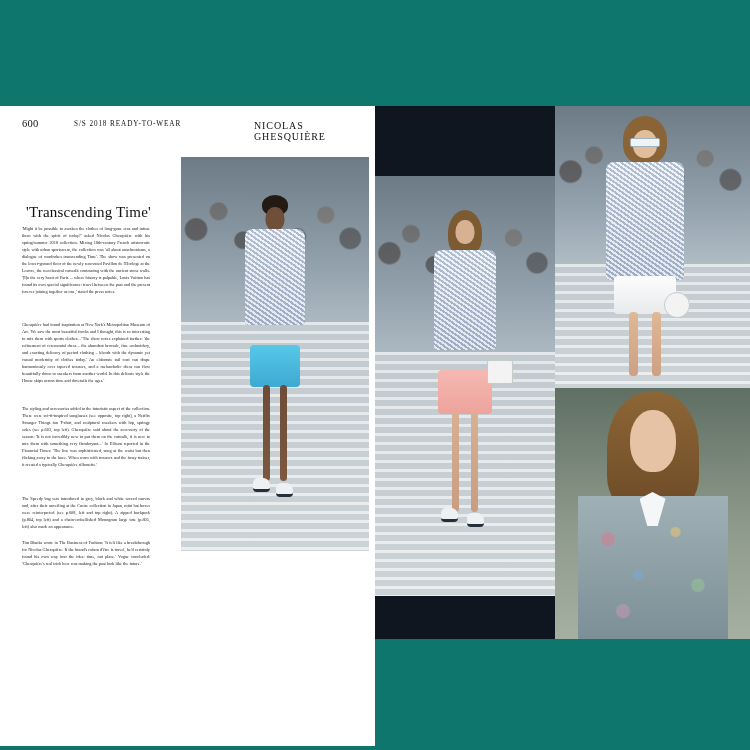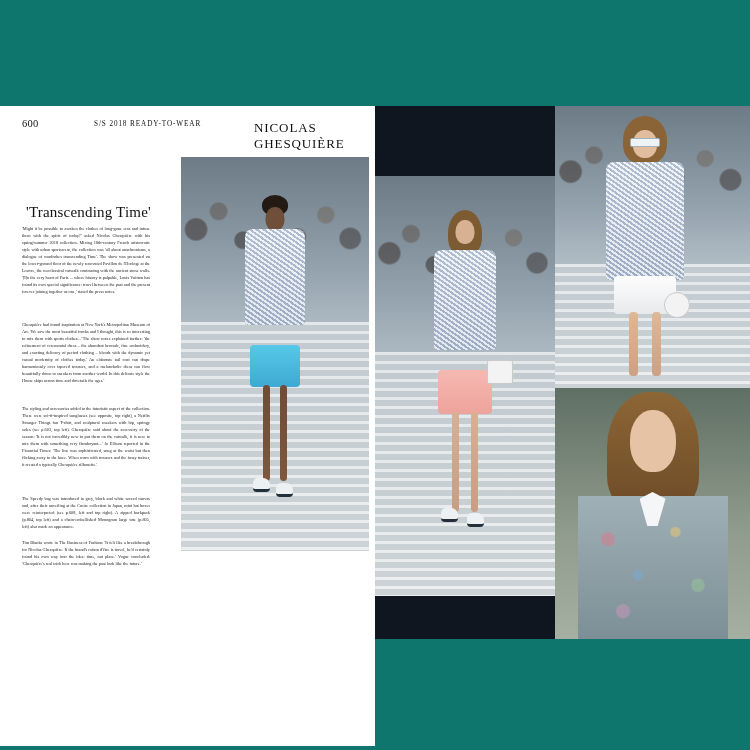--- a/index.html
+++ b/index.html
@@ -39,26 +39,25 @@
     letter-spacing: 0.3px;
     color: #111;
   }
   .running-head {
     position: absolute;
     left: 52px; top: 2px;
     font-size: 7.2px;
     letter-spacing: 0.9px;
     color: #111;
     text-transform: uppercase;
-    margin-left: 20px;
   }
   .designer-head {
     position: absolute;
     left: 232px; top: 2px;
-    font-size: 13px;
+    font-size: 10px;
     letter-spacing: 0.9px;
     color: #111;
     text-transform: uppercase;
   }
   .pull-title {
     position: absolute;
     left: 26px; top: 98px;
     width: 150px;
     font-size: 15px;
     letter-spacing: 0.2px;

